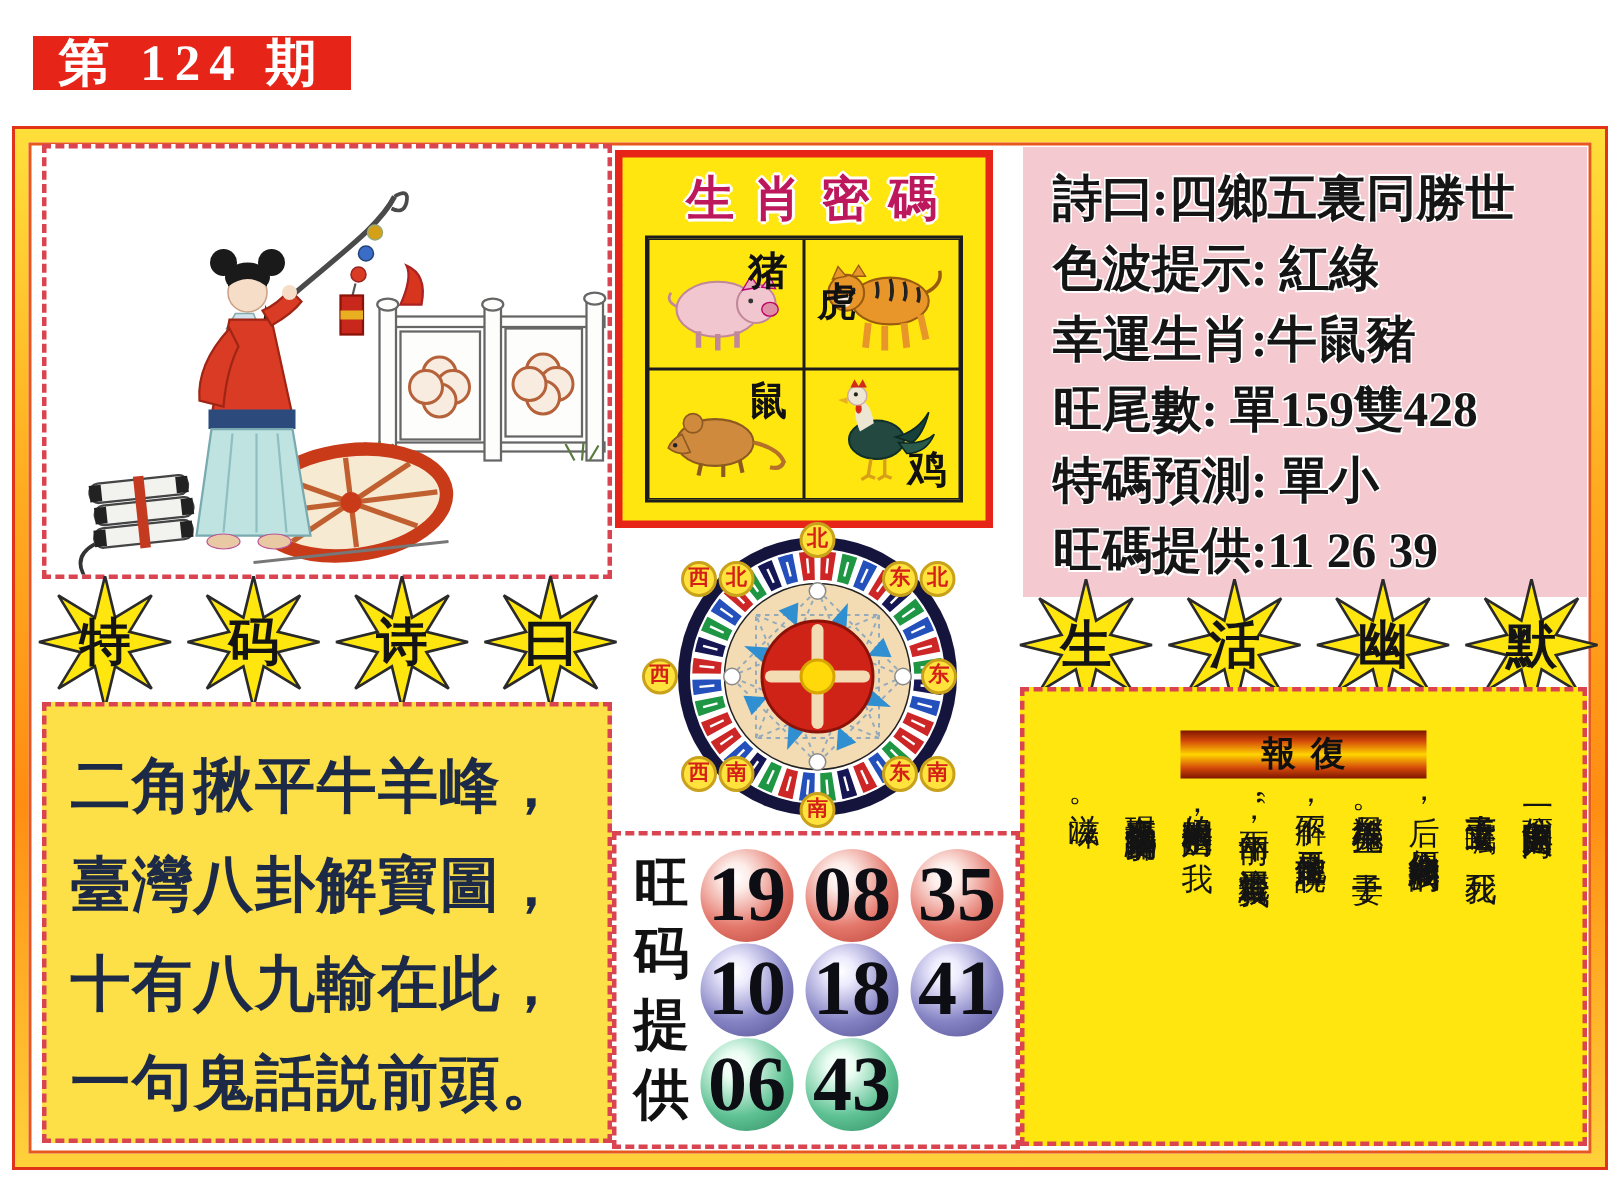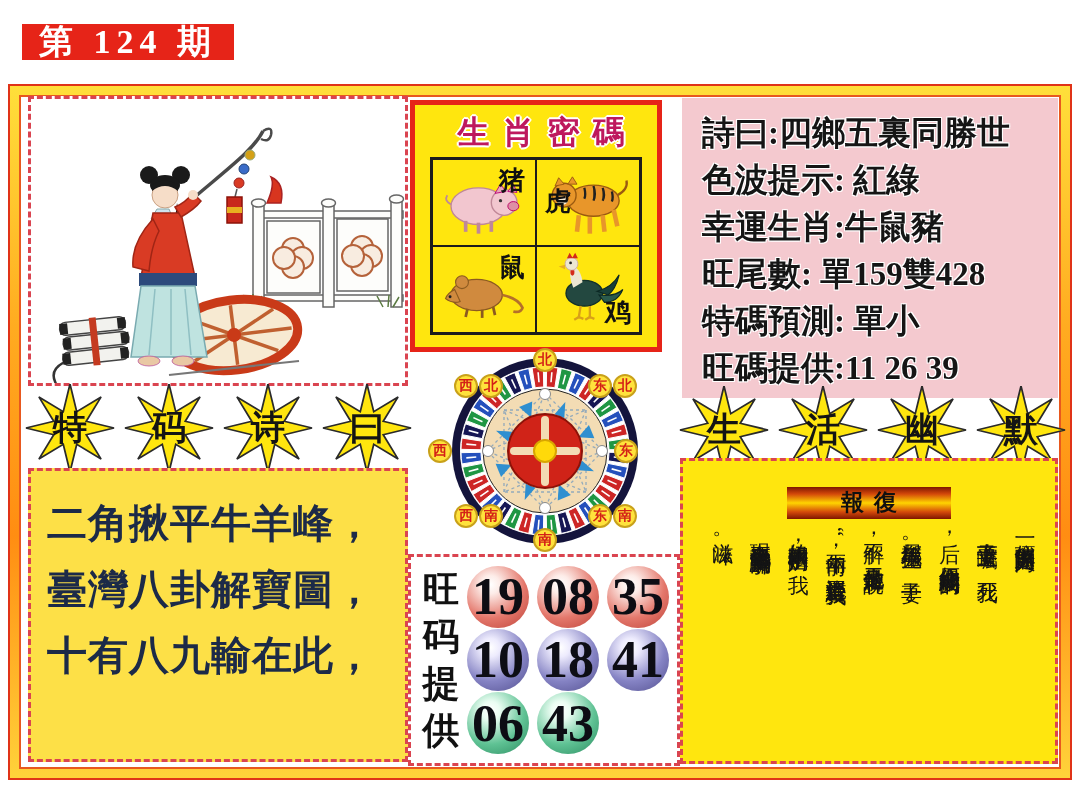--- a/index.html
+++ b/index.html
@@ -237,20 +237,21 @@
           <polygon points="50,0 57.65,31.52 85.36,14.64 68.48,42.35 100,50 68.48,57.65 85.36,85.36 57.65,68.48 50,100 42.35,68.48 14.64,85.36 31.52,57.65 0,50 31.52,42.35 14.64,14.64 42.35,31.52" fill="#ffe60e" stroke="#2a2a2a" stroke-width="2"></polygon>
         </svg>
       <span>曰</span>
     </div>
   </div>
 
   <div class="abs poem-box dashed-box">
     <div class="poem-line">二角揪平牛羊峰，</div>
     <div class="poem-line">臺灣八卦解寶圖，</div>
     <div class="poem-line">十有八九輸在此，</div>
+    <div class="poem-line">一句鬼話説前頭。</div>
   </div>
 
   <div class="abs zodiac-box">
     <div class="zodiac-title">生肖密碼</div>
     <div class="zodiac-grid">
       <div class="z-cell">
         <svg viewBox="0 0 100 84">
           <ellipse cx="44" cy="46" rx="30" ry="20" fill="#f2c6cf" stroke="#c08898" stroke-width="1.5"></ellipse>
           <circle cx="72" cy="42" r="14" fill="#f2c6cf" stroke="#c08898" stroke-width="1.5"></circle>
           <ellipse cx="82" cy="46" rx="6" ry="5" fill="#de8fa5" stroke="#b06" stroke-width="1"></ellipse>

